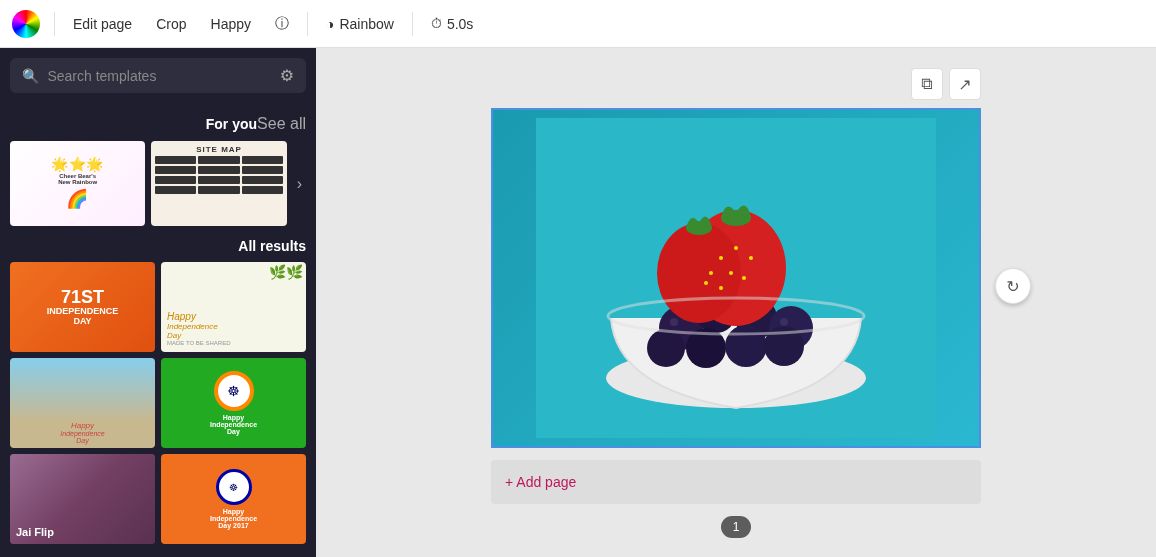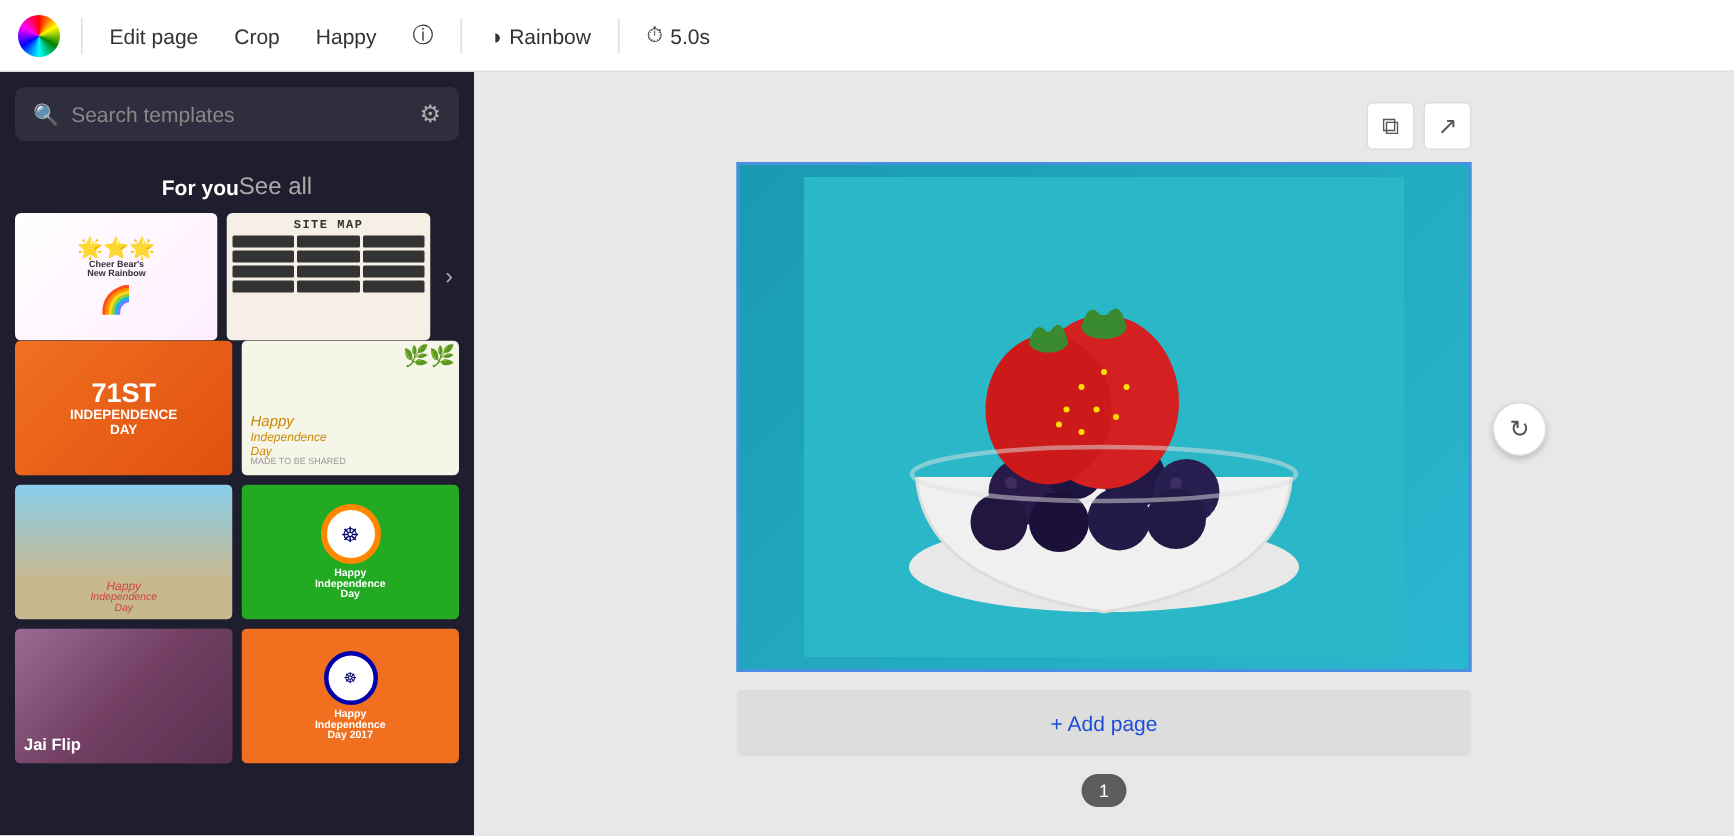--- a/index.html
+++ b/index.html
@@ -88,21 +88,21 @@
     .sidebar-content {
       flex: 1;
       overflow-y: auto;
       padding: 0 10px 10px;
     }
     .sidebar-content::-webkit-scrollbar { width: 4px; }
     .sidebar-content::-webkit-scrollbar-thumb { background: #555; border-radius: 2px; }
 
     .section-header {
       display: flex;
-      justify-content: center;
+      justify-content: flex-end;
       align-items: center;
       margin: 12px 0 8px;
     }
     .section-title {
       color: #fff;
       font-size: 14px;
       font-weight: 600;
     }
     .see-all-link {
       color: #aaa;
@@ -163,21 +163,20 @@
       align-items: center;
       justify-content: flex-start;
       padding: 4px;
     }
     .tmpl-sitemap .site-title {
       font-size: 8px;
       font-weight: bold;
       color: #333;
       letter-spacing: 1px;
       margin-bottom: 2px;
-      font-family: Liberation Mono, monospace;
     }
     .sitemap-cell {
       background: #333;
       height: 8px;
       border-radius: 1px;
     }
     .sitemap-row { display: flex; gap: 2px; width: 100%; margin-bottom: 2px; }
 
     
     .all-results-grid {
@@ -350,23 +349,23 @@
       color: #555;
       box-shadow: 0 2px 4px rgba(0,0,0,0.2);
     }
 
     .add-page-bar {
       width: 490px;
       margin-top: 12px;
       background: #ddd;
       border-radius: 4px;
       padding: 14px;
-      text-align: center;
-      cursor: pointer;
-      color: #1d4ed8;
+      text-align: left;
+      cursor: pointer;
+      color: #be185d;
       font-size: 14px;
     }
 
     
     .page-indicator {
       margin-top: 12px;
       background: rgba(0,0,0,0.6);
       color: #fff;
       padding: 4px 12px;
       border-radius: 12px;
@@ -453,20 +452,23 @@
                   <div class="sitemap-cell" style="flex:1;"></div>
                   <div class="sitemap-cell" style="flex:1;"></div>
                   <div class="sitemap-cell" style="flex:1;"></div>
                 </div>
             </div>
           </div>
         </div>
         <span class="chevron-right">›</span>
       </div>
 
+      <div class="section-header">
+        <span class="section-title">All results</span>
+      </div>
 
       <div class="all-results-grid">
 
         <div class="result-thumb">
           <div class="tmpl-independence1" style="height:100%; background: linear-gradient(135deg, #f07020, #e05010);">
             <div class="big-num">71ST</div>
             <div class="ind-text">INDEPENDENCE<br>DAY</div>
           </div>
         </div>
 

